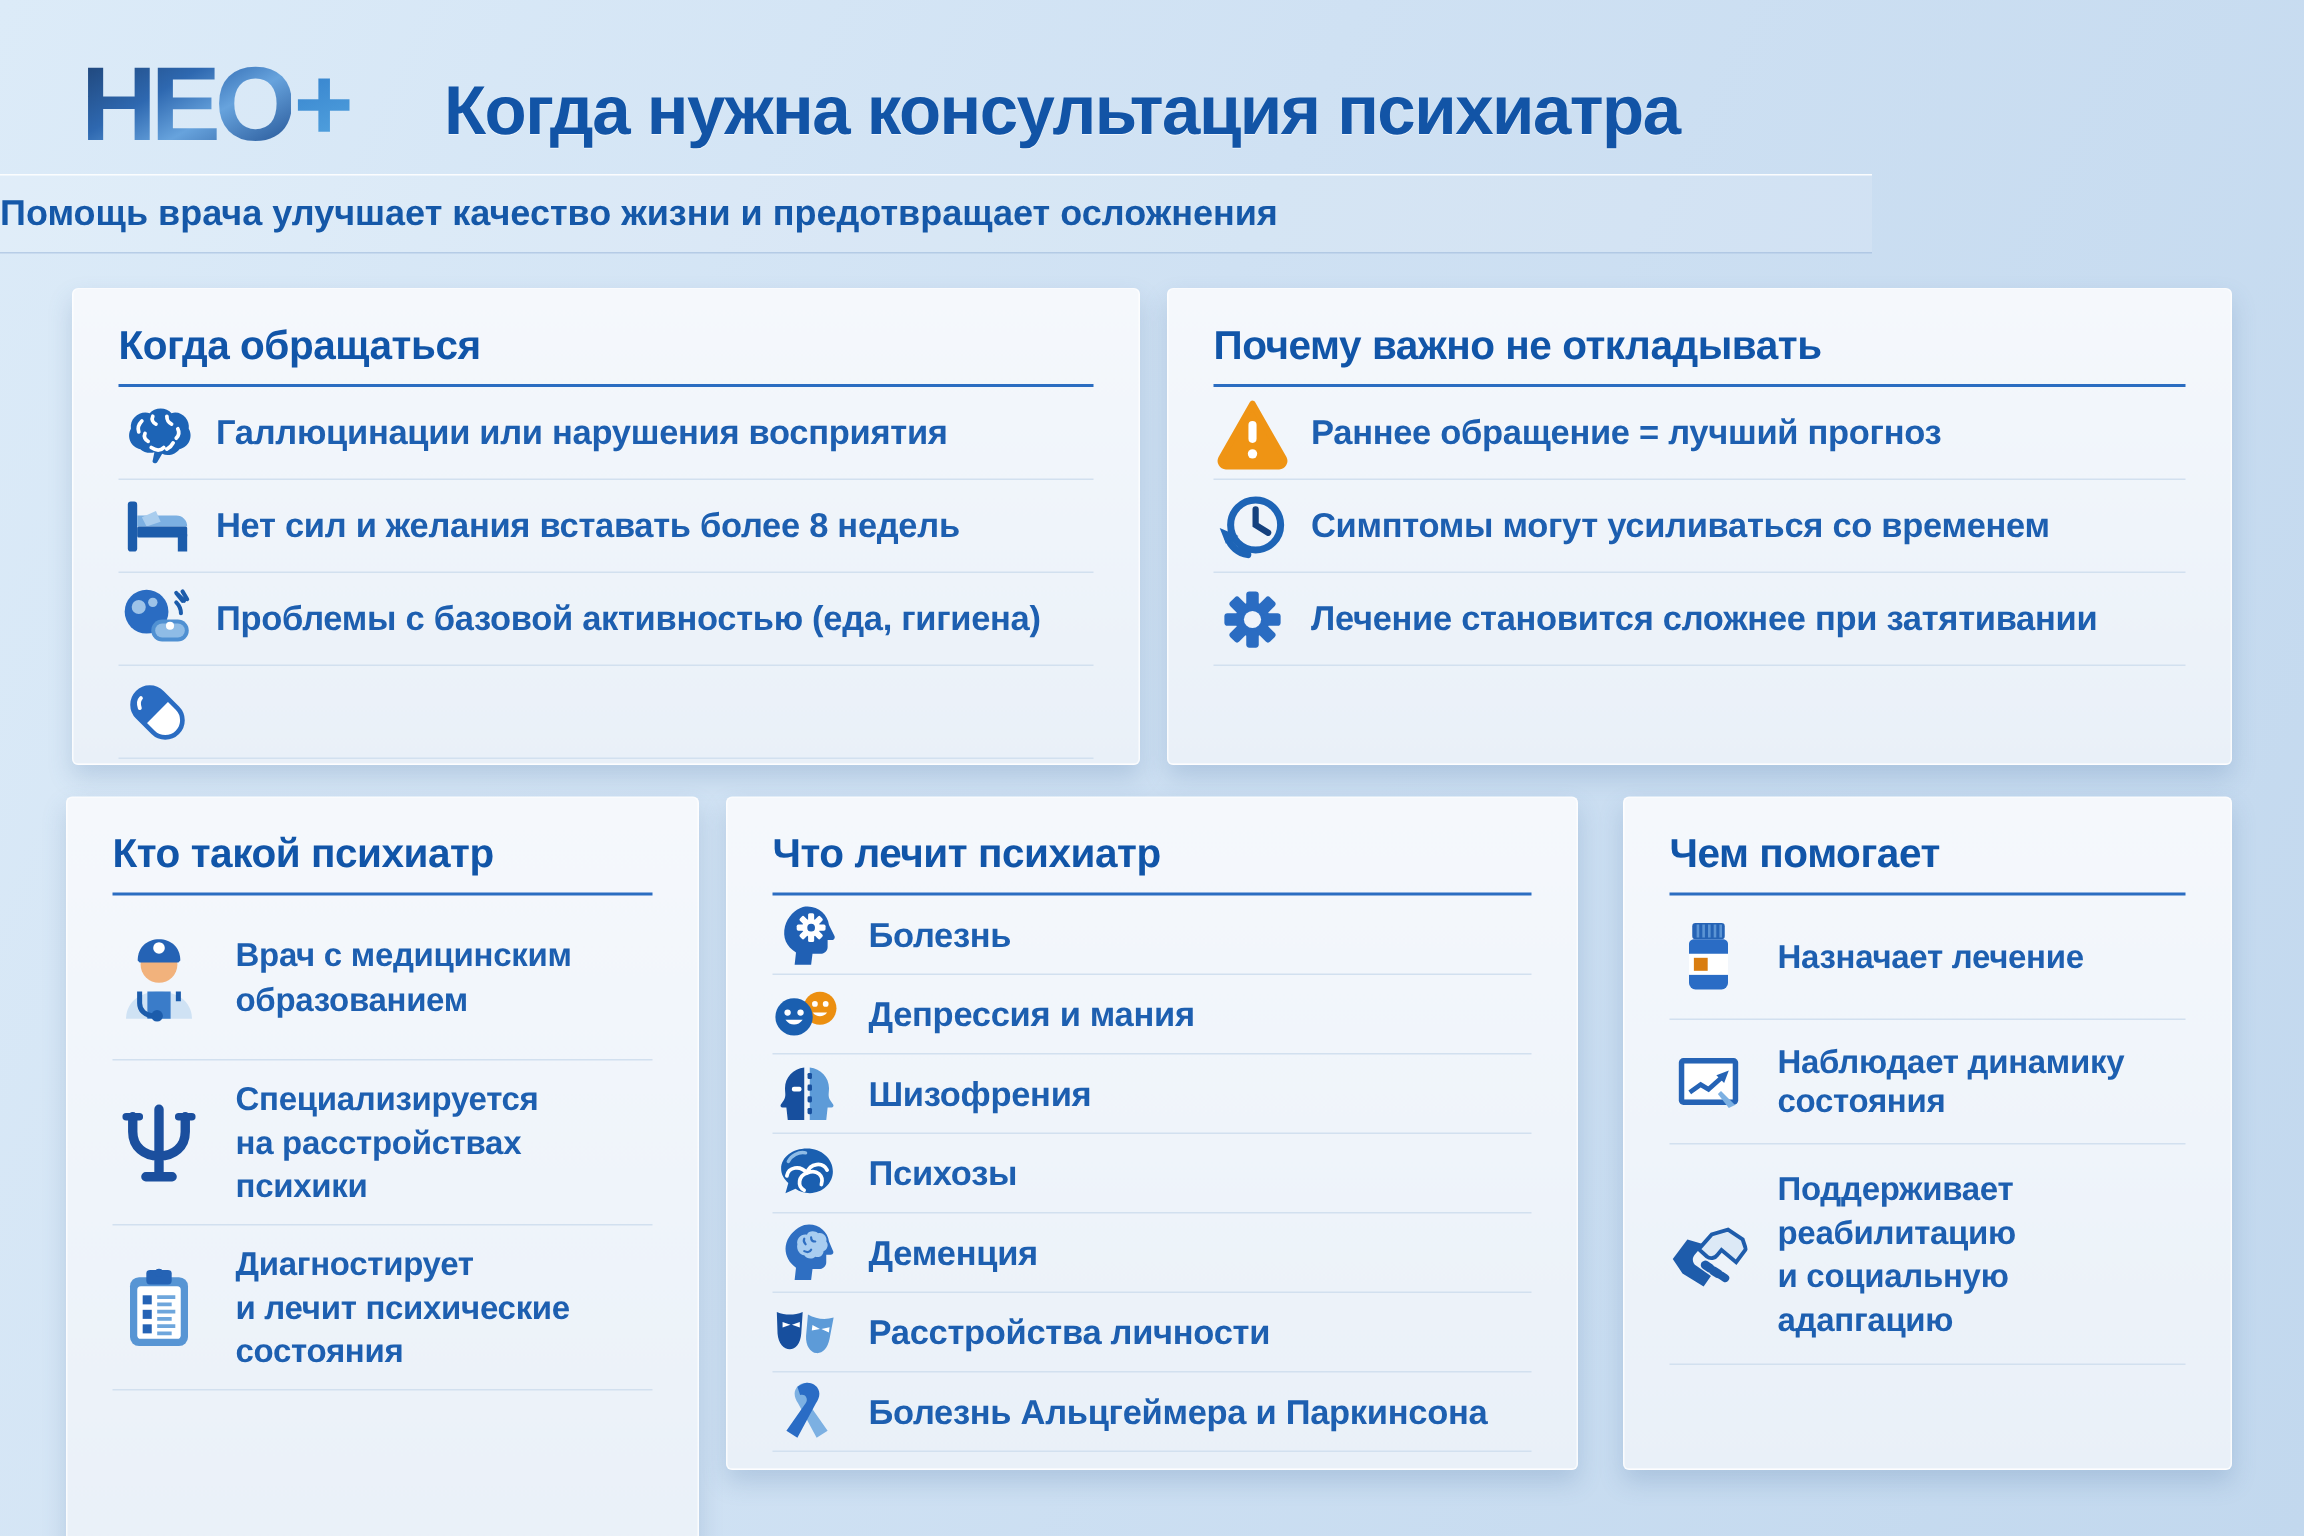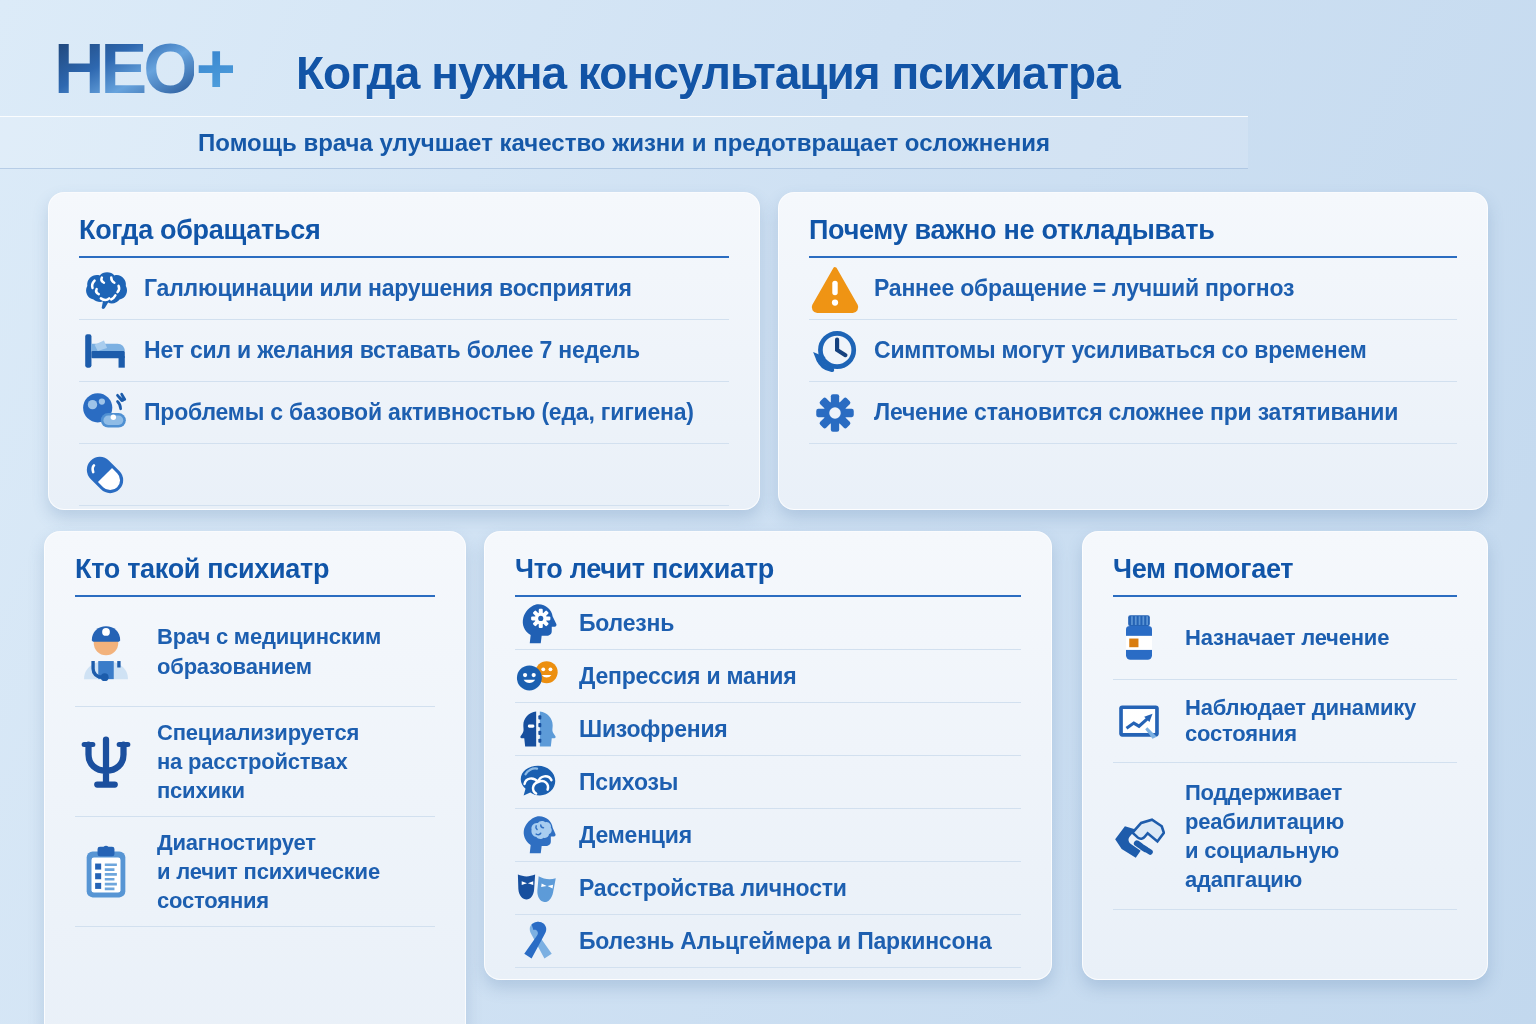--- a/index.html
+++ b/index.html
@@ -13,26 +13,26 @@
     letter-spacing:-4px;line-height:1;display:flex;align-items:center}
   .logo .word{background:linear-gradient(150deg,#1d4070 0%,#2e68b0 38%,#67a3dd 62%,#1c4a8c 100%);
     -webkit-background-clip:text;background-clip:text;color:transparent}
   .logo .plus{background:linear-gradient(160deg,#2f7bc9,#58a9e2);
     -webkit-background-clip:text;background-clip:text;color:transparent;margin-left:2px}
   .page-title{position:absolute;left:296px;top:46px;font-size:46px;font-weight:800;
     letter-spacing:-1px;color:#1254a6;text-shadow:0 1px 0 rgba(255,255,255,.6)}
   .subband{position:absolute;left:0;top:116px;width:1248px;height:53px;
     background:rgba(255,255,255,.14);
     border-top:1px solid rgba(255,255,255,.9);border-bottom:1px solid rgba(150,180,215,.55);
-    display:flex;align-items:center;justify-content:center}
+    display:flex;align-items:center;justify-content:flex-start}
   .subtitle{font-size:24px;font-weight:700;color:#1558a8}
 
   
   .card{position:absolute;background:linear-gradient(180deg,#f5f8fc,#e9f0f8);
-    border-radius:16px;border:1px solid rgba(255,255,255,.75);
+    border-radius:4px;border:1px solid rgba(255,255,255,.75);
     box-shadow:0 8px 16px rgba(70,110,160,.22);padding:20px 30px 0}
   .card h2{font-size:27px;font-weight:800;color:#1155a8;letter-spacing:-.3px;
     padding:2px 0 10px;border-bottom:2px solid #2b6dc1}
   .row{display:flex;align-items:center;gap:13px;border-bottom:1px solid #d2e0ef}
   .txt{font-size:23px;font-weight:600;color:#1d5fb0;letter-spacing:-.2px}
   .pre{white-space:pre-line;line-height:1.32}
   .ic{flex:0 0 auto;display:flex;align-items:center;justify-content:center}
   .ic svg{display:block}
 
   #card-when{left:48px;top:192px;width:712px;height:318px}
@@ -83,21 +83,21 @@
     <div class="row">
       <span class="ic">
         <svg viewBox="0 0 48 48" width="50" height="50">
             <rect x="5" y="8" width="6" height="32" rx="2" fill="#1c5cab"></rect>
             <path fill="#7cb0e2" d="M11 17h25c4 0 7 3 7 7H11z"></path>
             <path fill="#a9cdee" d="M14 18l9-4 3 7-9 3z"></path>
             <rect x="11" y="24" width="32" height="7" rx="1" fill="#1c5cab"></rect>
             <rect x="37" y="29" width="6" height="11" fill="#1c5cab"></rect>
           </svg>
       </span>
-      <span class="txt">Нет сил и желания вставать более 7 недель</span>
+      <span class="txt">Нет сил и желания вставать более 8 недель</span>
     </div>
     <div class="row">
       <span class="ic">
         <svg viewBox="0 0 48 48" width="50" height="50">
             <circle cx="17" cy="19" r="14" fill="#2a6cc2"></circle>
             <circle cx="12" cy="16" r="4.5" fill="#9dc3e8"></circle>
             <circle cx="21" cy="13" r="3" fill="#9dc3e8"></circle>
             <path stroke="#1c5cab" stroke-width="2.6" stroke-linecap="round" fill="none" d="M37 8l4 4m-1-6l3 5m-7-4l4 5M36 13c2 2 3 4 3 7"></path>
             <rect x="20" y="24" width="24" height="14" rx="7" fill="#4f90d2"></rect>
             <rect x="22.5" y="26.5" width="19" height="9" rx="4.5" fill="#8fbce6"></rect>

